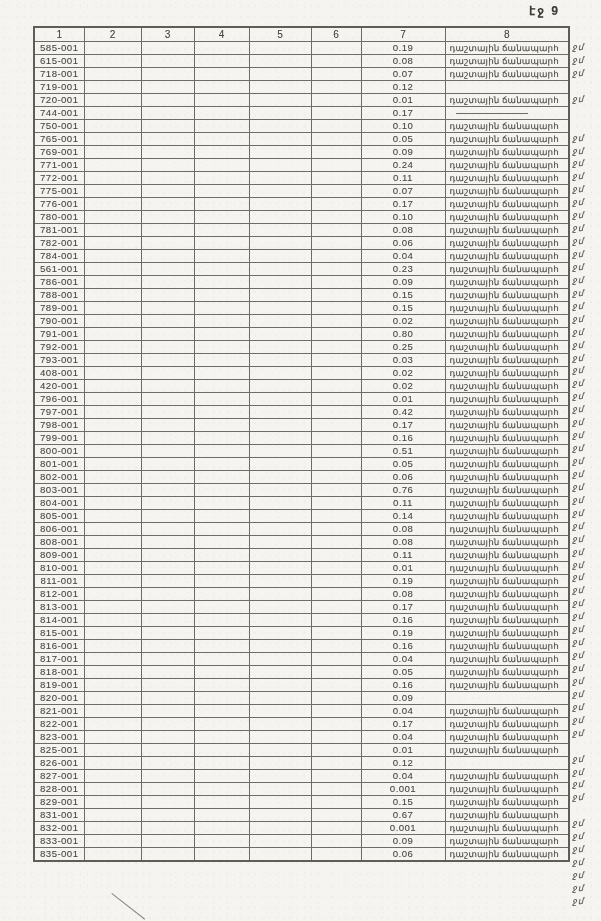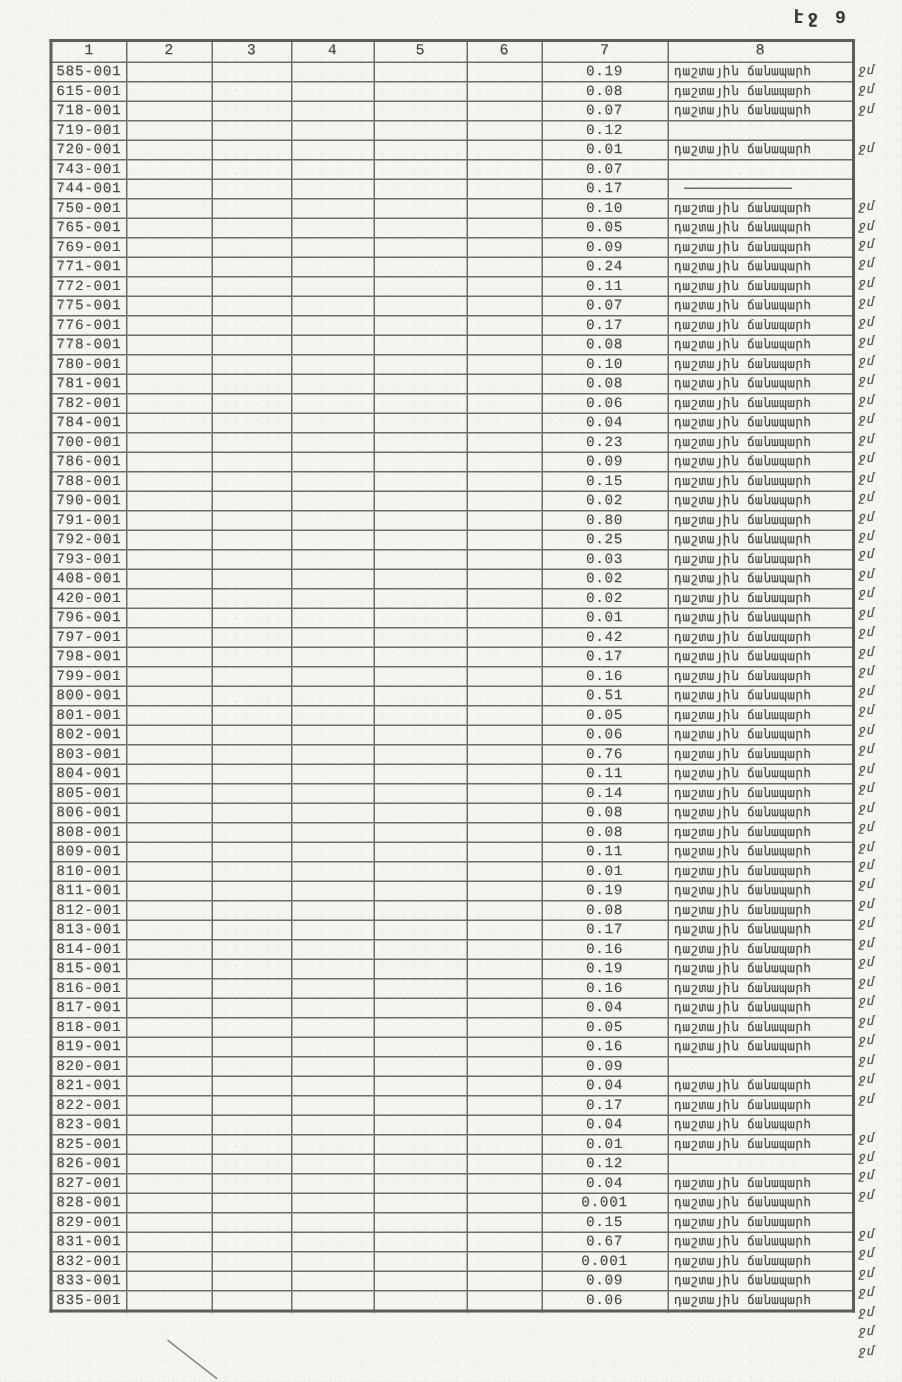--- a/index.html
+++ b/index.html
@@ -3,21 +3,21 @@
 <meta charset="utf-8">
 <style>
   html,body{margin:0;padding:0;background:#e9e8e4;}
   .page{
     position:relative;width:601px;height:921px;margin:0 auto;
     background:#f5f4f0;
     background-image:
       radial-gradient(rgba(120,115,105,0.045) 1px, transparent 1px),
       radial-gradient(rgba(120,115,105,0.03) 1px, transparent 1px);
     background-size:7px 11px, 13px 5px;
-    font-family:Liberation Mono, monospace;
+    font-family:Liberation Sans, sans-serif;
     color:#47443f;overflow:hidden;
   }
   .page-label{
     position:absolute;top:4px;left:529px;
     font-size:12px;font-weight:bold;color:#3d3a34;letter-spacing:2px;
     text-shadow:0.4px 0.4px 0 rgba(70,66,60,0.3);
   }
   table.sheet{
     position:absolute;left:33px;top:26px;width:535px;
     border-collapse:collapse;table-layout:fixed;
@@ -126,30 +126,20 @@
           <td class="cell-id">720-001</td>
           <td></td>
           <td></td>
           <td></td>
           <td></td>
           <td></td>
           <td class="cell-value">0.01</td>
           <td class="cell-type"><span>դաշտային ճանապարհ</span></td>
         </tr>
         <tr>
-          <td class="cell-id">743-001</td>
-          <td></td>
-          <td></td>
-          <td></td>
-          <td></td>
-          <td></td>
-          <td class="cell-value">0.07</td>
-          <td class="cell-type"></td>
-        </tr>
-        <tr>
           <td class="cell-id">744-001</td>
           <td></td>
           <td></td>
           <td></td>
           <td></td>
           <td></td>
           <td class="cell-value">0.17</td>
           <td class="cell-type"><span class="dash"></span></td>
         </tr>
         <tr>
@@ -216,91 +206,91 @@
           <td class="cell-id">776-001</td>
           <td></td>
           <td></td>
           <td></td>
           <td></td>
           <td></td>
           <td class="cell-value">0.17</td>
           <td class="cell-type"><span>դաշտային ճանապարհ</span></td>
         </tr>
         <tr>
-          <td class="cell-id">778-001</td>
+          <td class="cell-id">780-001</td>
+          <td></td>
+          <td></td>
+          <td></td>
+          <td></td>
+          <td></td>
+          <td class="cell-value">0.10</td>
+          <td class="cell-type"><span>դաշտային ճանապարհ</span></td>
+        </tr>
+        <tr>
+          <td class="cell-id">781-001</td>
           <td></td>
           <td></td>
           <td></td>
           <td></td>
           <td></td>
           <td class="cell-value">0.08</td>
           <td class="cell-type"><span>դաշտային ճանապարհ</span></td>
         </tr>
         <tr>
-          <td class="cell-id">780-001</td>
-          <td></td>
-          <td></td>
-          <td></td>
-          <td></td>
-          <td></td>
-          <td class="cell-value">0.10</td>
-          <td class="cell-type"><span>դաշտային ճանապարհ</span></td>
-        </tr>
-        <tr>
-          <td class="cell-id">781-001</td>
-          <td></td>
-          <td></td>
-          <td></td>
-          <td></td>
-          <td></td>
-          <td class="cell-value">0.08</td>
-          <td class="cell-type"><span>դաշտային ճանապարհ</span></td>
-        </tr>
-        <tr>
           <td class="cell-id">782-001</td>
           <td></td>
           <td></td>
           <td></td>
           <td></td>
           <td></td>
           <td class="cell-value">0.06</td>
           <td class="cell-type"><span>դաշտային ճանապարհ</span></td>
         </tr>
         <tr>
           <td class="cell-id">784-001</td>
           <td></td>
           <td></td>
           <td></td>
           <td></td>
           <td></td>
           <td class="cell-value">0.04</td>
           <td class="cell-type"><span>դաշտային ճանապարհ</span></td>
         </tr>
         <tr>
-          <td class="cell-id">700-001</td>
+          <td class="cell-id">561-001</td>
           <td></td>
           <td></td>
           <td></td>
           <td></td>
           <td></td>
           <td class="cell-value">0.23</td>
           <td class="cell-type"><span>դաշտային ճանապարհ</span></td>
         </tr>
         <tr>
           <td class="cell-id">786-001</td>
           <td></td>
           <td></td>
           <td></td>
           <td></td>
           <td></td>
           <td class="cell-value">0.09</td>
           <td class="cell-type"><span>դաշտային ճանապարհ</span></td>
         </tr>
         <tr>
           <td class="cell-id">788-001</td>
+          <td></td>
+          <td></td>
+          <td></td>
+          <td></td>
+          <td></td>
+          <td class="cell-value">0.15</td>
+          <td class="cell-type"><span>դաշտային ճանապարհ</span></td>
+        </tr>
+        <tr>
+          <td class="cell-id">789-001</td>
           <td></td>
           <td></td>
           <td></td>
           <td></td>
           <td></td>
           <td class="cell-value">0.15</td>
           <td class="cell-type"><span>դաշտային ճանապարհ</span></td>
         </tr>
         <tr>
           <td class="cell-id">790-001</td>

